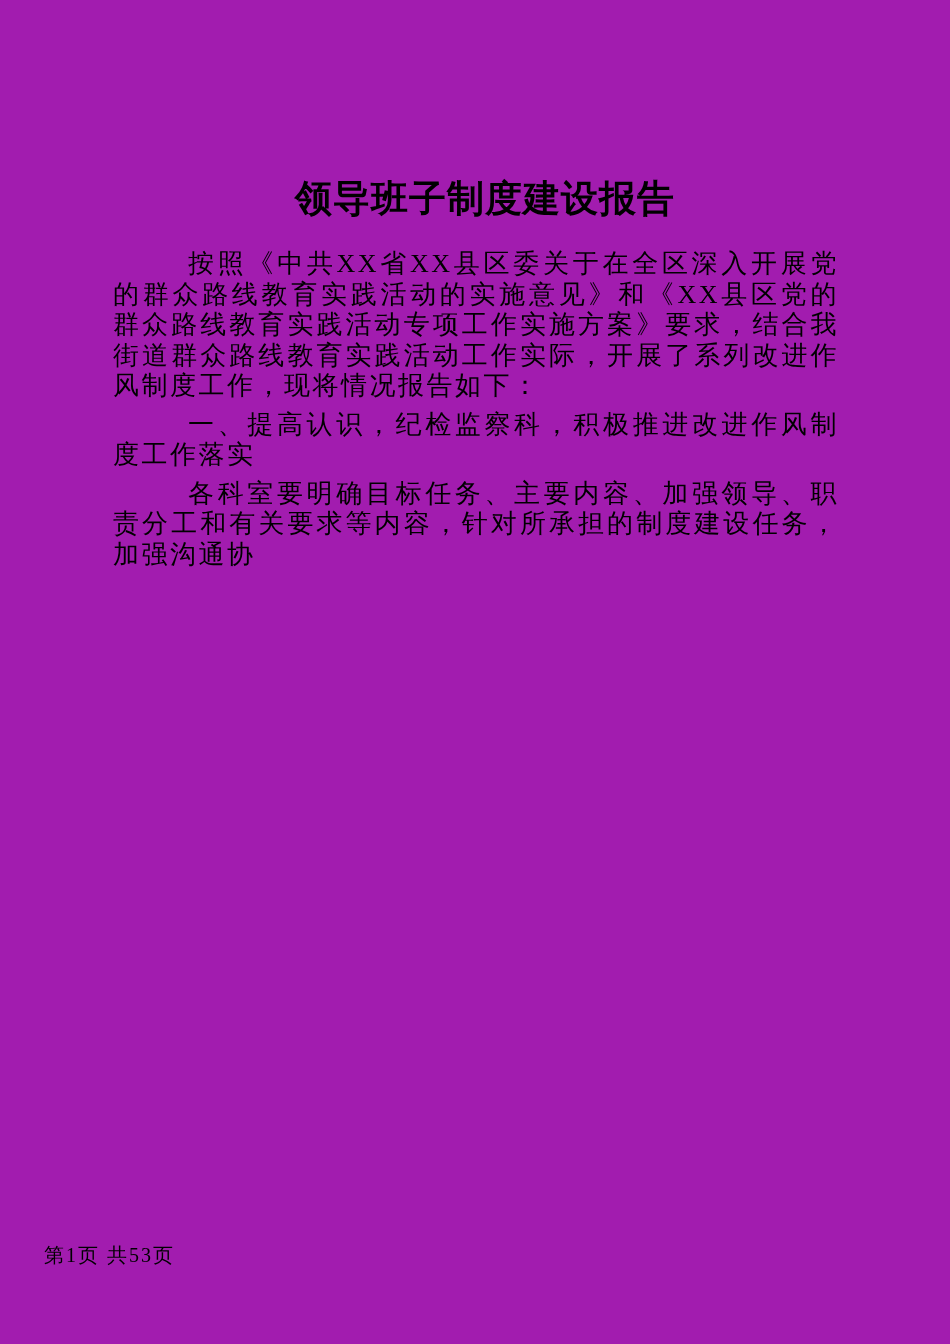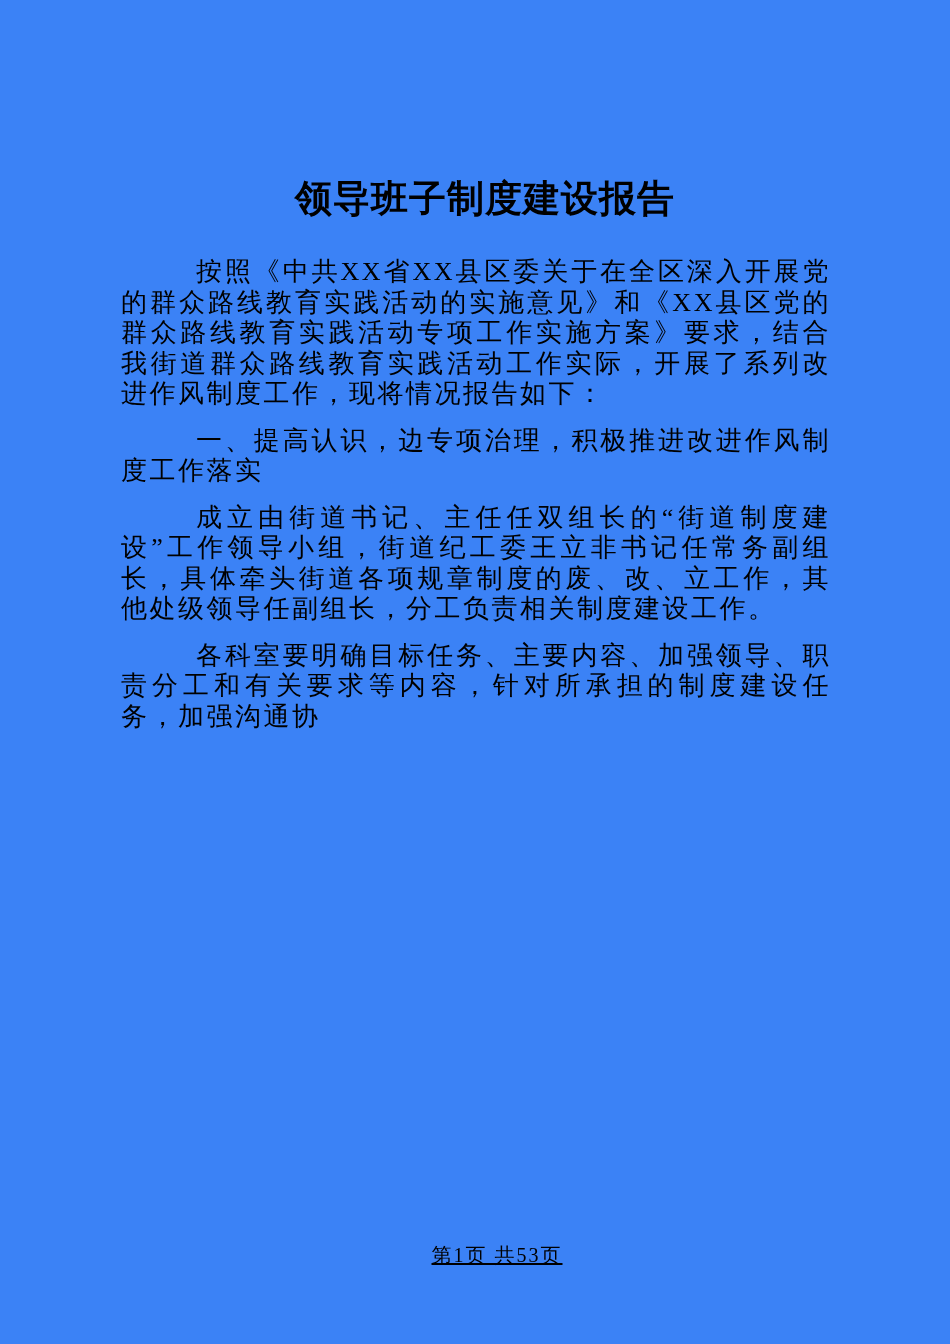--- a/index.html
+++ b/index.html
@@ -4,21 +4,21 @@
 <style>
   html, body {
     margin: 0;
     padding: 0;
     background: #ffffff;
   }
   .page {
     position: relative;
     width: 950px;
     height: 1344px;
-    background: #3b82f6;
+    background: #a21caf;
     color: #000000;
     font-family: "Liberation Serif", "DejaVu Serif", serif;
     overflow: hidden;
   }
   .doc-title {
     position: absolute;
     top: 174px;
     left: 10px;
     width: 950px;
     margin: 0;
@@ -28,52 +28,50 @@
     letter-spacing: 1px;
     white-space: nowrap;
   }
   .doc-body {
     position: absolute;
     top: 241px;
     left: 105px;
     width: 742px;
   }
   .para {
-    margin: 16px;
+    margin: 8px;
     font-size: 26px;
     line-height: 30.5px;
     letter-spacing: 2.5px;
     text-align: justify;
     text-indent: 75px;
   }
   .doc-footer {
     position: absolute;
     top: 1242px;
     left: 0;
     width: 950px;
     box-sizing: border-box;
     padding-left: 44px;
-    text-align: center;
+    text-align: left;
     font-size: 20px;
     letter-spacing: 2px;
     color: #000000;
-    text-decoration: underline;
   }
 </style>
 </head>
 <body>
 
 <div class="page">
 
   <h1 class="doc-title">领导班子制度建设报告</h1>
 
   <div class="doc-body">
     <p class="para">按照《中共XX省XX县区委关于在全区深入开展党的群众路线教育实践活动的实施意见》和《XX县区党的群众路线教育实践活动专项工作实施方案》要求，结合我街道群众路线教育实践活动工作实际，开展了系列改进作风制度工作，现将情况报告如下：</p>
-    <p class="para">一、提高认识，边专项治理，积极推进改进作风制度工作落实</p>
-    <p class="para">成立由街道书记、主任任双组长的“街道制度建设”工作领导小组，街道纪工委王立非书记任常务副组长，具体牵头街道各项规章制度的废、改、立工作，其他处级领导任副组长，分工负责相关制度建设工作。</p>
+    <p class="para">一、提高认识，纪检监察科，积极推进改进作风制度工作落实</p>
     <p class="para">各科室要明确目标任务、主要内容、加强领导、职责分工和有关要求等内容，针对所承担的制度建设任务，加强沟通协</p>
   </div>
 
   <div class="doc-footer">
     <span>第1页 共53页</span>
   </div>
 
 </div>
 
 </body></html>

